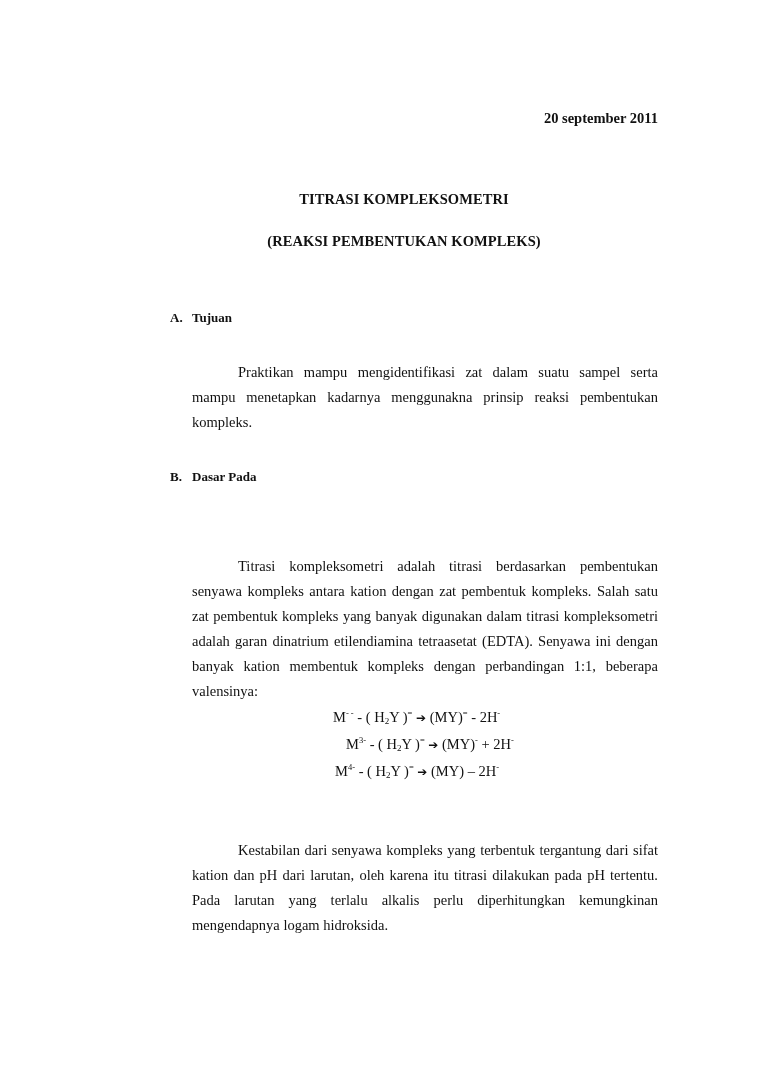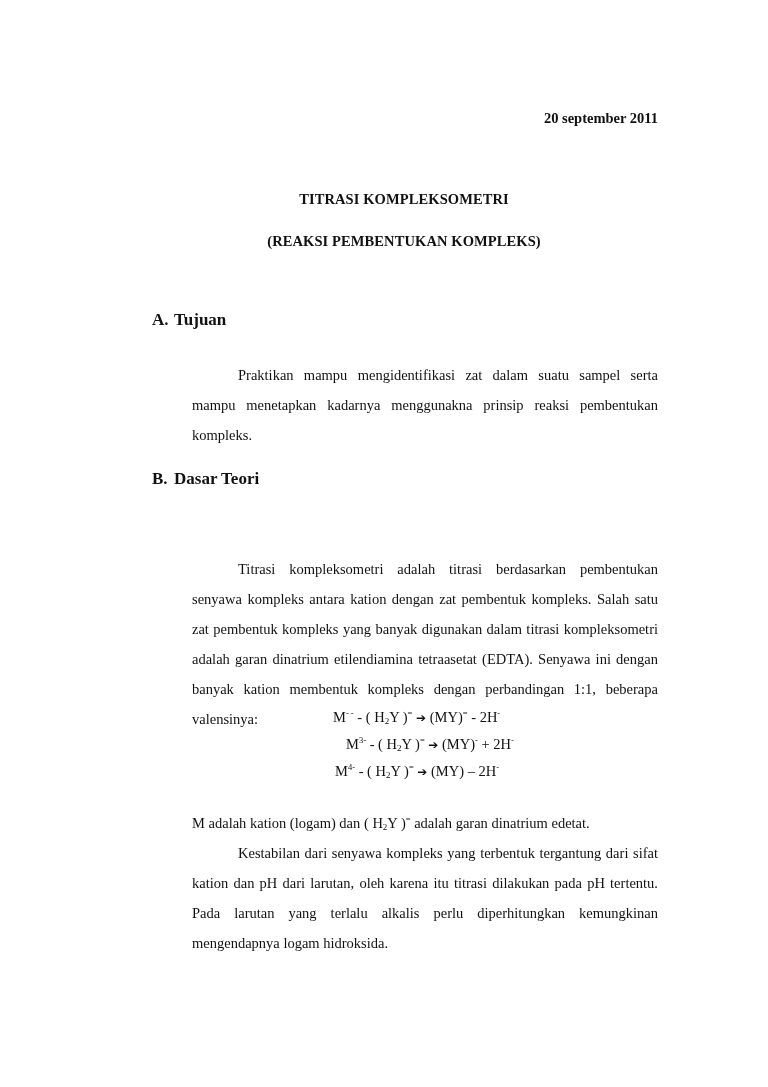--- a/index.html
+++ b/index.html
@@ -33,34 +33,34 @@
       left: 0; width: 808px;
       text-align: center;
       font-size: 14.5px;
       font-weight: bold;
       letter-spacing: 0.1px;
     }
     .title.t1 { top: 191px; }
     .title.t2 { top: 233px; }
     .section-heading {
       position: absolute;
-      left: 152px;
-      font-size: 17px;
+      left: 170px;
+      font-size: 13px;
       font-weight: bold;
     }
     .section-heading .marker {
       display: inline-block;
       width: 22px;
     }
     .para {
       position: absolute;
       left: 192px;
       width: 466px;
       font-size: 14.5px;
-      line-height: 30px;
+      line-height: 25px;
       text-align: justify;
     }
     .para .indent {
       display: inline-block;
       width: 46px;
     }
     .eq {
       position: absolute;
       left: 333px;
       font-size: 14.5px;
@@ -110,21 +110,21 @@
 
   <div class="section-heading" style="top:310px;">
     <span class="marker">A.</span><span>Tujuan</span>
   </div>
 
   <div class="para" style="top:360px;">
     <span class="indent"></span><span>Praktikan mampu mengidentifikasi zat dalam suatu sampel serta mampu menetapkan kadarnya menggunakna prinsip reaksi pembentukan kompleks.</span>
   </div>
 
   <div class="section-heading" style="top:469px;">
-    <span class="marker">B.</span><span>Dasar Teori</span>
+    <span class="marker">B.</span><span>Dasar Pada</span>
   </div>
 
   <div class="para" style="top:518px;margin-top:36px;">
     <span class="indent"></span><span>Titrasi kompleksometri adalah titrasi berdasarkan pembentukan senyawa kompleks antara kation dengan zat pembentuk kompleks. Salah satu zat pembentuk kompleks yang banyak digunakan dalam titrasi kompleksometri adalah garan dinatrium etilendiamina tetraasetat (EDTA). Senyawa ini dengan banyak kation membentuk kompleks dengan perbandingan 1:1, beberapa valensinya:</span>
   </div>
 
   <div class="eq" style="top:709px;">
     <span>M</span><sup>- -</sup><span> - ( H</span><sub>2</sub><span>Y )</span><sup>=</sup>
     <span class="arrow">➔</span><span> (MY)</span><sup>=</sup><span> - 2H</span><sup>-</sup>
   </div>
@@ -132,21 +132,18 @@
   <div class="eq" style="top:736px;margin-left:13px;">
     <span>M</span><sup>3-</sup><span> - ( H</span><sub>2</sub><span>Y )</span><sup>=</sup>
     <span class="arrow">➔</span><span> (MY)</span><sup>-</sup><span> + 2H</span><sup>-</sup>
   </div>
 
   <div class="eq" style="top:763px; left:335px;">
     <span>M</span><sup>4-</sup><span> - ( H</span><sub>2</sub><span>Y )</span><sup>=</sup>
     <span class="arrow">➔</span><span> (MY) – 2H</span><sup>-</sup>
   </div>
 
-  <div class="inline-line" style="top:815px;">
-    <span>M adalah kation (logam) dan ( H</span><sub>2</sub><span>Y )</span><sup>=</sup><span> adalah garan dinatrium edetat.</span>
-  </div>
 
   <div class="para" style="top:838px;">
     <span class="indent"></span><span>Kestabilan dari senyawa kompleks yang terbentuk tergantung dari sifat kation dan pH dari larutan, oleh karena itu titrasi dilakukan pada pH tertentu. Pada larutan yang terlalu alkalis perlu diperhitungkan kemungkinan mengendapnya logam hidroksida.</span>
   </div>
 
 </div>
 
 </body></html>

